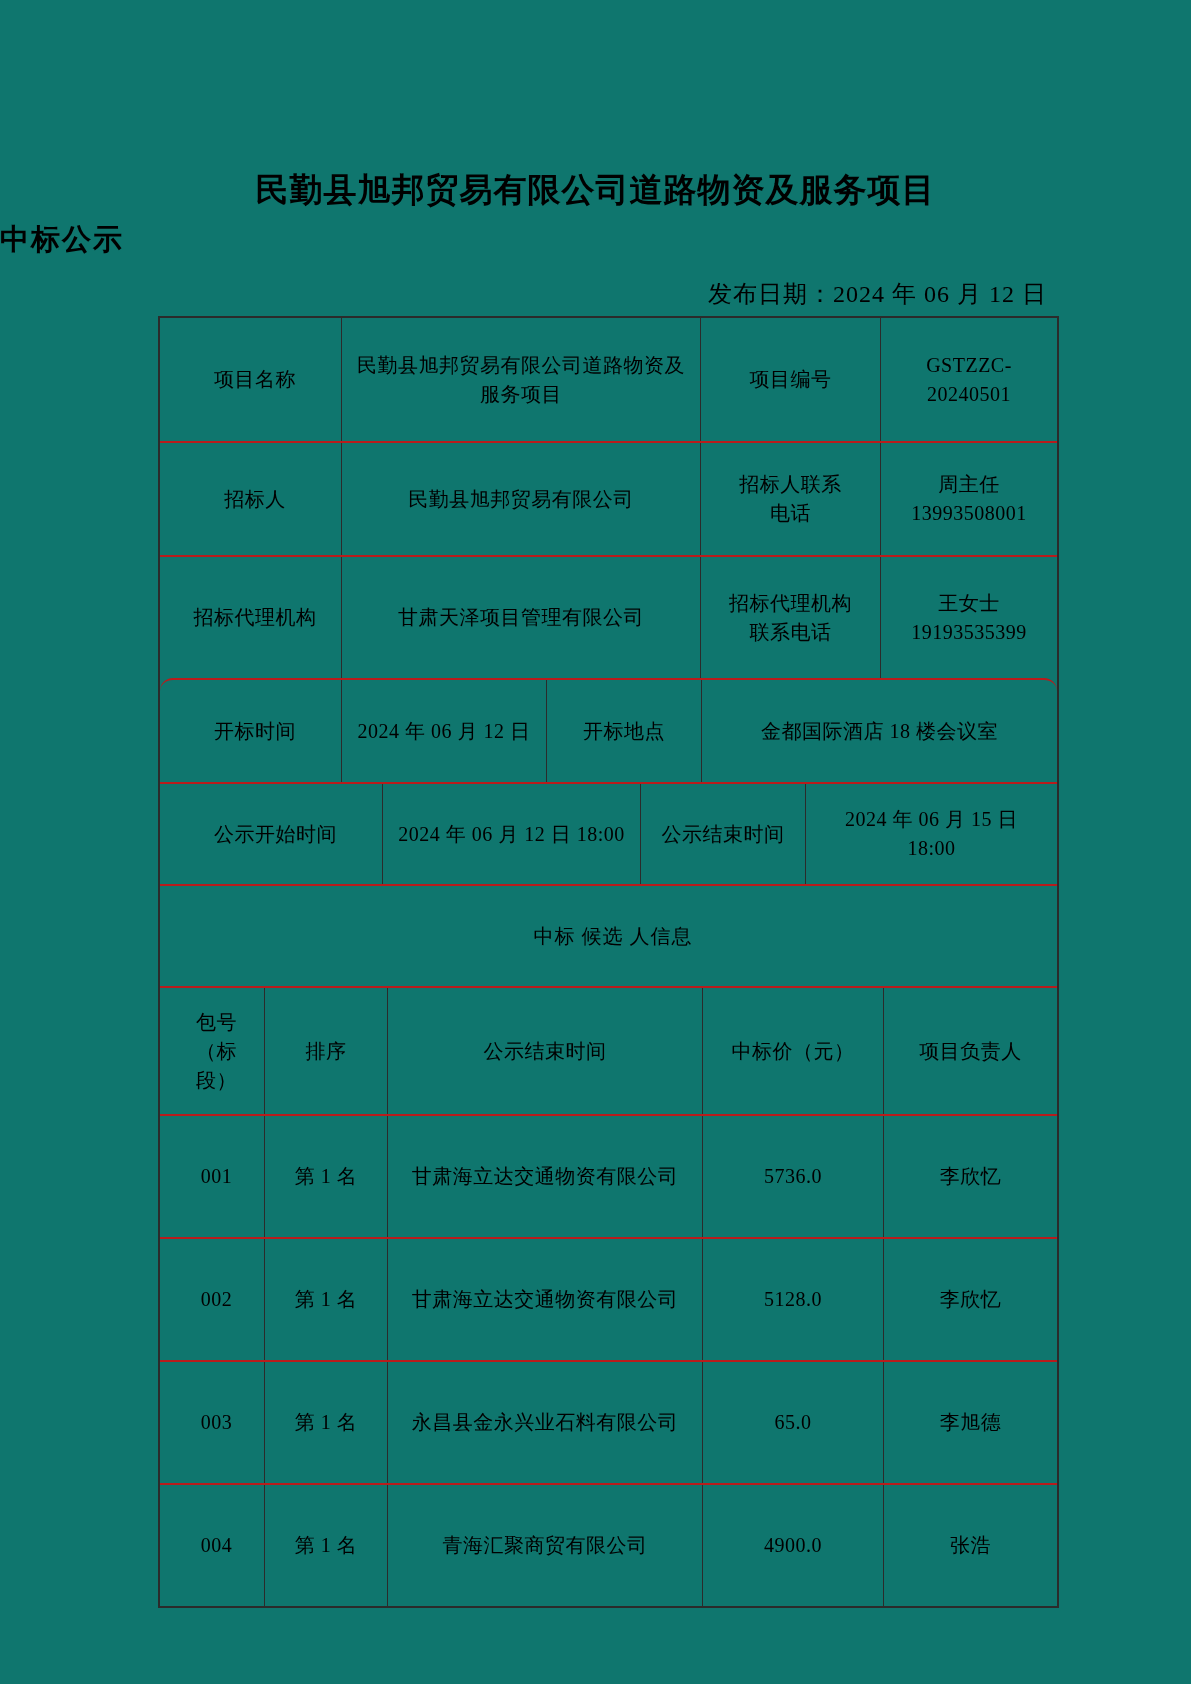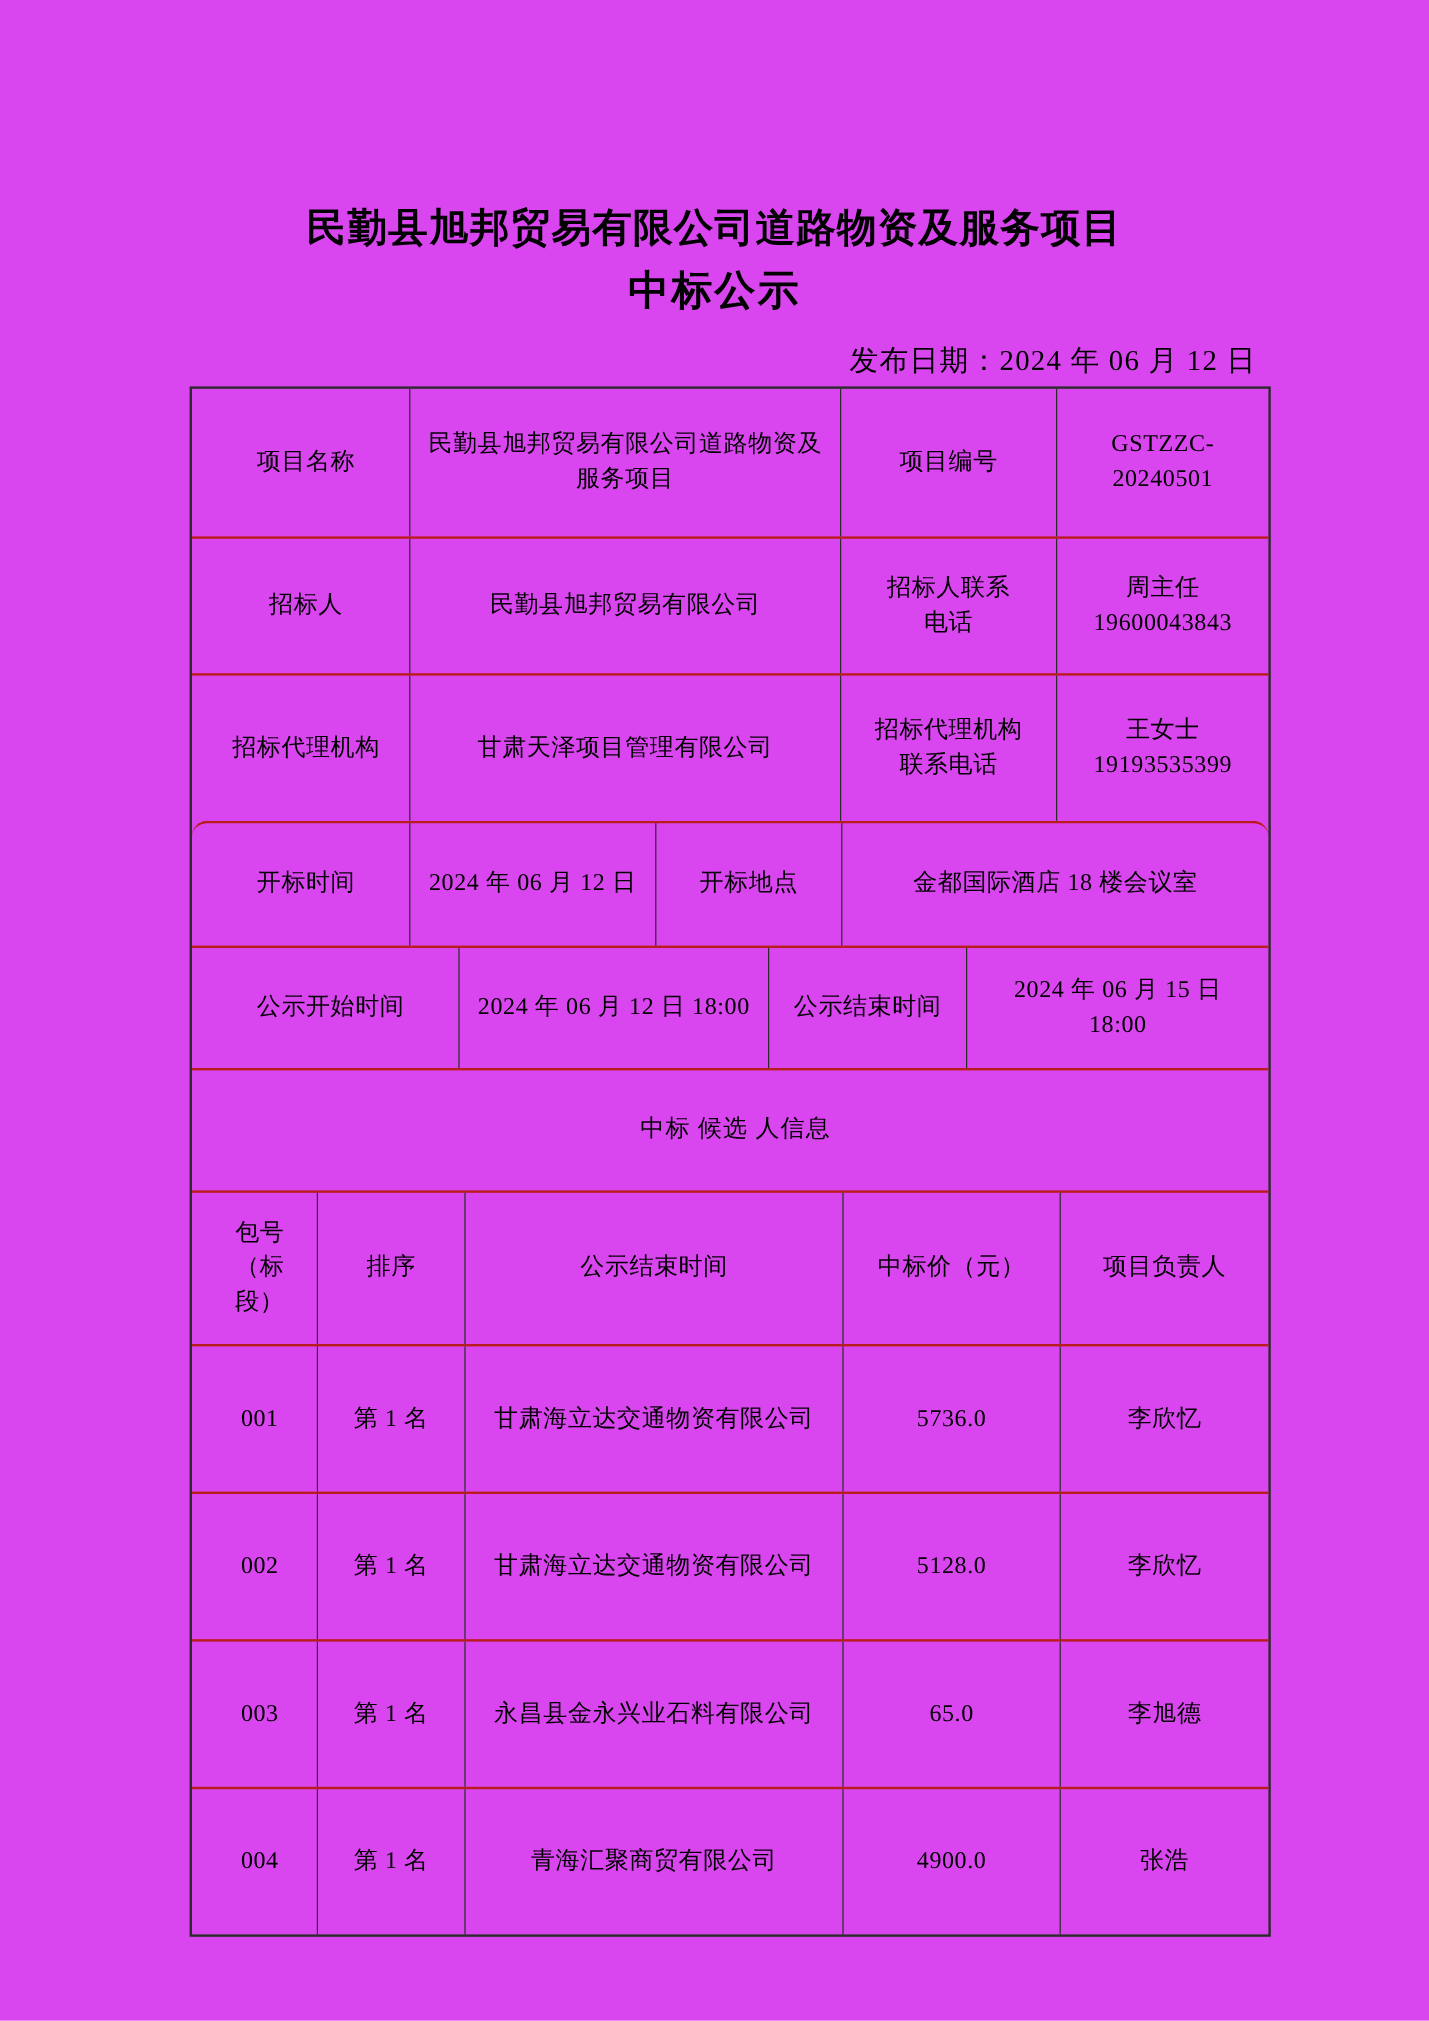--- a/index.html
+++ b/index.html
@@ -1,39 +1,38 @@
 <!DOCTYPE html>
 <html><head>
 <meta charset="utf-8">
 <style>
   html,body { margin:0; padding:0; background:#ffffff; }
   .doc {
     position: relative;
     width: 1191px;
     height: 1684px;
-    background: #d946ef;
+    background: #0f766e;
     color: #000000;
     font-family: "Liberation Serif", "DejaVu Serif", serif;
     overflow: hidden;
   }
   .title1 {
     padding-top: 172px;
     text-align: center;
     font-family: "DejaVu Sans", "Liberation Sans", sans-serif;
     font-weight: bold;
     font-size: 33px;
     letter-spacing: 1px;
     line-height: 1.1;
   }
   .title2 {
     margin-top: 16px;
-    text-align: center;
     font-family: Liberation Sans, sans-serif;
     font-weight: bold;
-    font-size: 34px;
+    font-size: 29px;
     letter-spacing: 2px;
     line-height: 1.1;
   }
   .pubdate {
     margin: 22px 0 6px 158px;
     width: 901px;
     box-sizing: border-box;
     text-align: right;
     padding-right: 12px;
     font-size: 24px;
@@ -99,21 +98,21 @@
 
     <div class="row h114">
       <div class="cell w181">招标人</div>
       <div class="cell w359">民勤县旭邦贸易有限公司</div>
       <div class="cell w180 col">
         <span>招标人联系</span>
         <span>电话</span>
       </div>
       <div class="cell w177 col">
         <span>周主任</span>
-        <span>19600043843</span>
+        <span>13993508001</span>
       </div>
     </div>
 
     <div class="row h107">
       <div class="cell w181">招标代理机构</div>
       <div class="cell w359">甘肃天泽项目管理有限公司</div>
       <div class="cell w180 col">
         <span>招标代理机构</span>
         <span>联系电话</span>
       </div>

